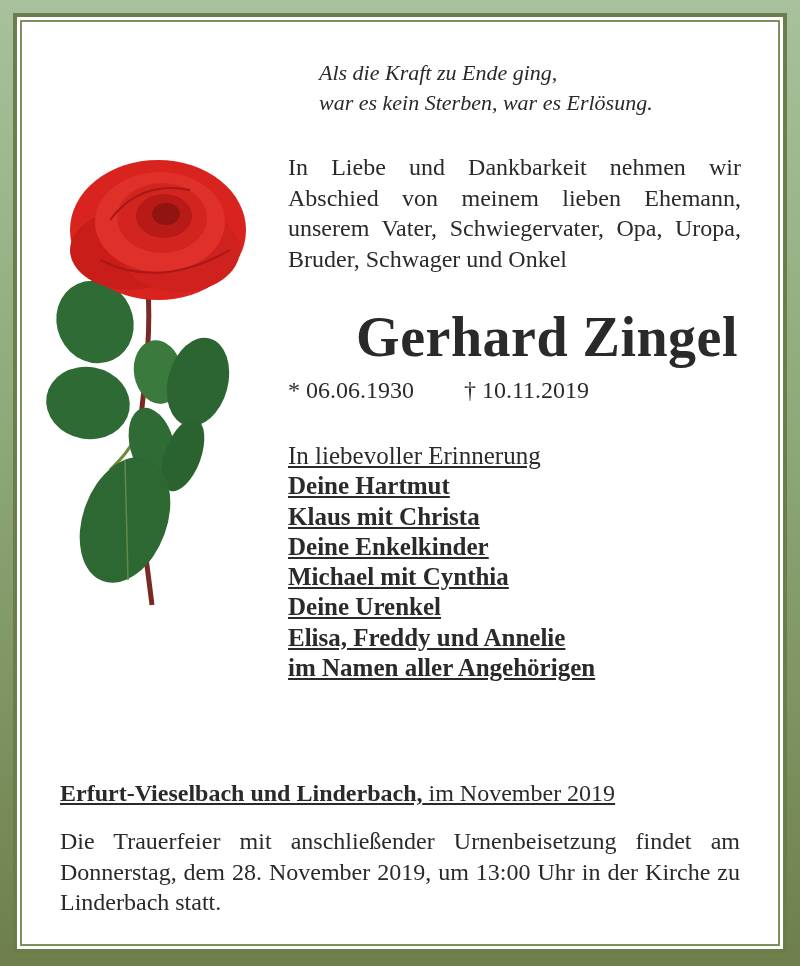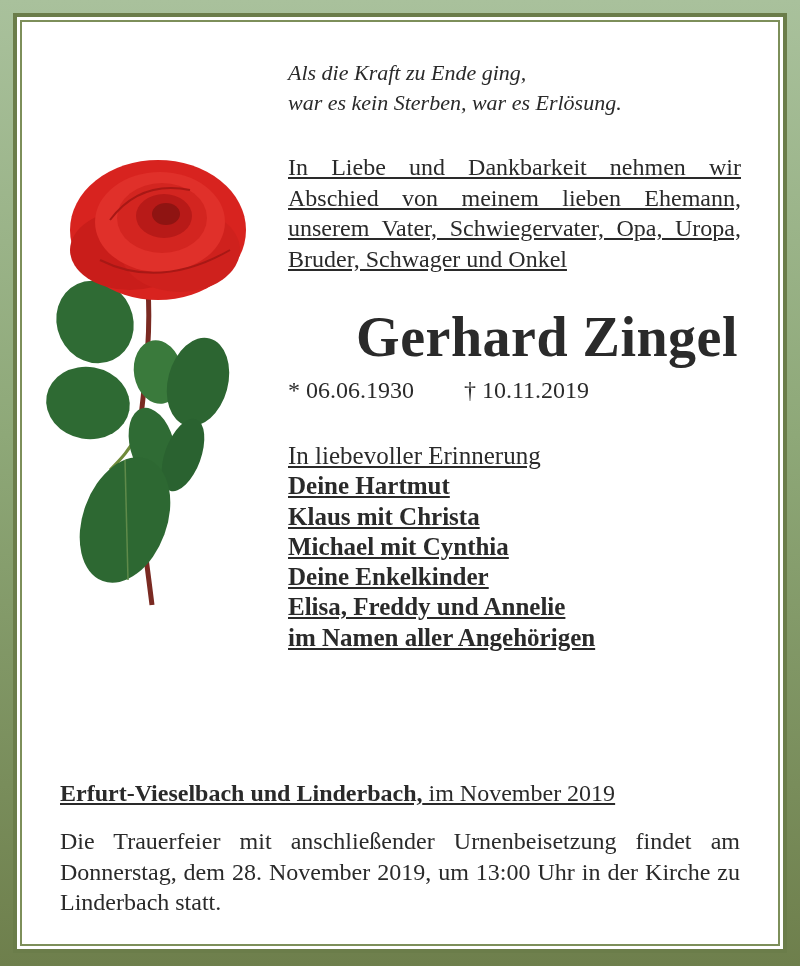--- a/index.html
+++ b/index.html
@@ -19,24 +19,24 @@
     .frame-inner {
       position: absolute; left: 3px; top: 3px; right: 3px; bottom: 3px;
       border: 2px solid #7d8f5a;
       background: #ffffff;
     }
     .rose {
       position: absolute; left: 40px; top: 150px; width: 215px; height: 460px;
     }
     .text-block { position: absolute; left: 288px; width: 453px; }
     .motto { top: 58px; font-style: italic; font-size: 22px; line-height: 30px; }
-    .motto div { white-space: nowrap; }
+    .motto div { white-space: nowrap; margin-left: 31px; }
     .intro {
       top: 152px; font-size: 24px; line-height: 30.5px;
-      text-align: justify; text-align-last: left; text-decoration: underline;
+      text-align: justify; text-align-last: left;
     }
     .name {
       position: absolute; left: 288px; width: 450px; top: 302px;
       text-align: right; font-weight: bold; font-size: 56px; line-height: 70px;
       letter-spacing: 0.5px;
     }
     .dates {
       position: absolute; left: 288px; width: 450px; top: 375px;
       font-size: 24px; line-height: 30px; white-space: nowrap;
     }
@@ -99,22 +99,23 @@
   <span>06.06.1930</span>
   <span class="sep"></span>
   <span>†</span>
   <span>10.11.2019</span>
 </div>
 
 <div class="text-block family">
   <div>In liebevoller Erinnerung</div>
   <div class="bold">Deine Hartmut</div>
   <div class="bold">Klaus mit Christa</div>
+  <div class="bold">Deine Enkelkinder</div>
   <div class="bold">Michael mit Cynthia</div>
-  <div class="bold">Deine Enkelkinder</div>
+  <div class="bold">Deine Urenkel</div>
   <div class="bold">Elisa, Freddy und Annelie</div>
   <div class="bold">im Namen aller Angehörigen</div>
 </div>
 
 <div class="place">
   <span class="bold">Erfurt-Vieselbach und Linderbach,</span><span> im November 2019</span>
 </div>
 
 <div class="service">Die Trauerfeier mit anschließender Urnenbeisetzung findet am Donnerstag, dem 28. November 2019, um 13:00 Uhr in der Kirche zu Linderbach statt.</div>
 

